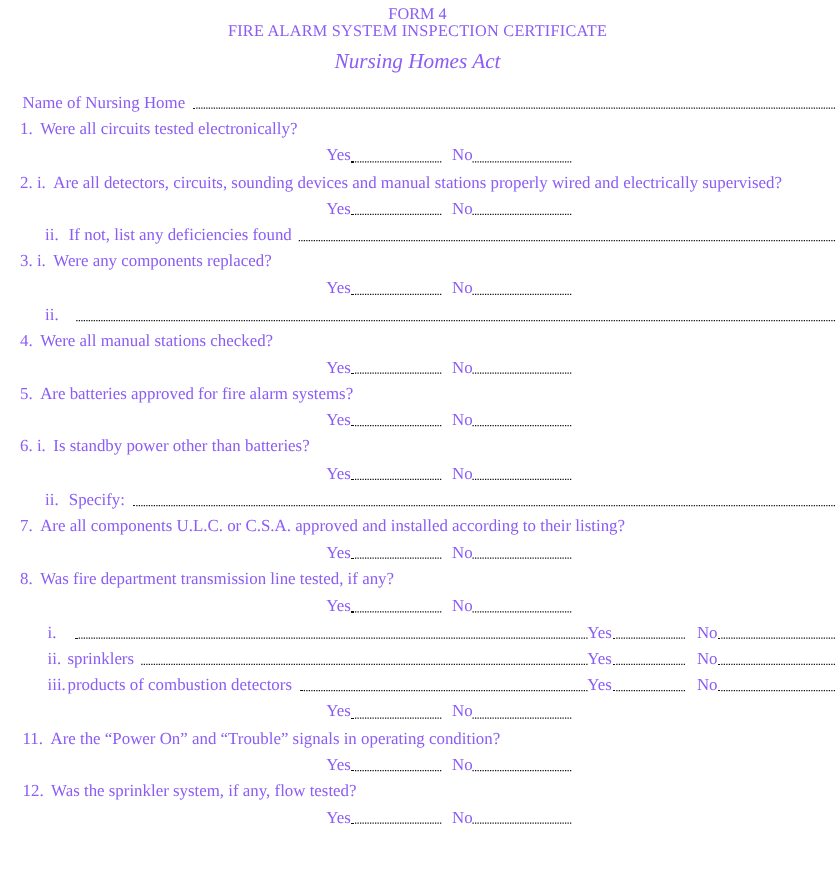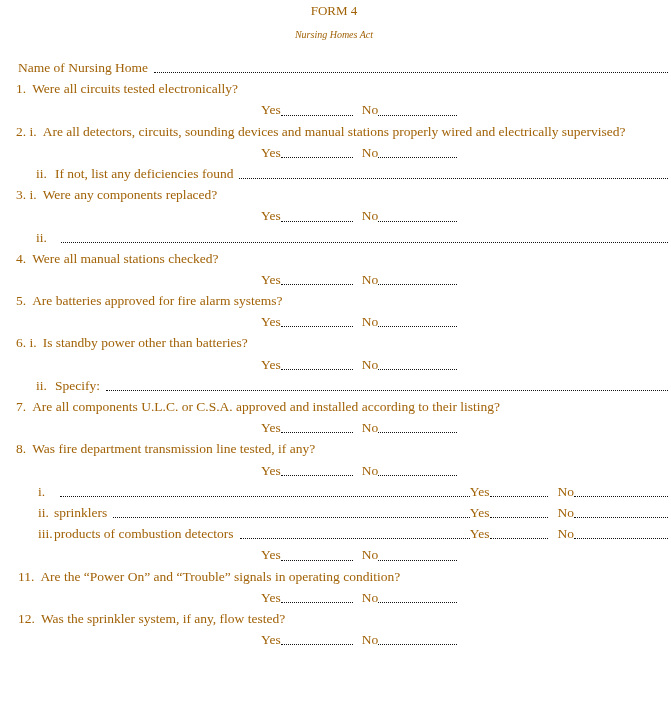--- a/index.html
+++ b/index.html
@@ -1,27 +1,27 @@
 <!DOCTYPE html>
 <html><head>
 <meta charset="utf-8">
 <style>
   html,body{margin:0;padding:0;background:#fff;}
   .doc{
     width:671px;height:705px;box-sizing:border-box;
-    background:#fff;color:#a16207;
+    background:#fff;color:#8b5cf6;
     font-family:"Liberation Serif","DejaVu Serif",serif;
     font-size:13.5px;
     padding:0 3px 0 0;
     overflow:hidden;
   }
   .hdr{text-align:center;padding-top:4px;}
   .hdr .form-no{font-size:13px;line-height:13px;}
   .hdr .title{font-size:13px;line-height:13px;margin-top:1px;letter-spacing:.2px;}
-  .hdr .act{font-style:italic;font-size:10px;margin-top:11px;line-height:14px;}
+  .hdr .act{font-style:italic;font-size:17px;margin-top:11px;line-height:14px;}
   .rows{margin-top:15px;}
   .row{height:21.2px;line-height:21.2px;white-space:nowrap;margin-left:16px;}
   .flexrow{display:flex;align-items:stretch;}
   .ind2{padding-left:2px;}
   .ind8{padding-left:0;}
   .sub{padding-left:20px;}
   .item{padding-left:22px;}
   .num{padding-right:6px;}
   .rnum{padding-right:6px;display:inline-block;min-width:13px;}
   .rn{width:16px;flex:0 0 16px;}
@@ -34,20 +34,21 @@
   .in{flex:0 0 94px;}
   .ynlab{flex:0 0 auto;text-align:center;}
 </style>
 </head>
 <body>
 
 <div class="doc">
 
   <div class="hdr">
     <div class="form-no">FORM 4</div>
+    <div class="title">FIRE ALARM SYSTEM INSPECTION CERTIFICATE</div>
     <div class="act">Nursing Homes Act</div>
   </div>
 
   <div class="rows">
 
     <div class="row flexrow ind2">
       <span>Name of Nursing Home</span>
       <span class="dline grow"></span>
     </div>
 

